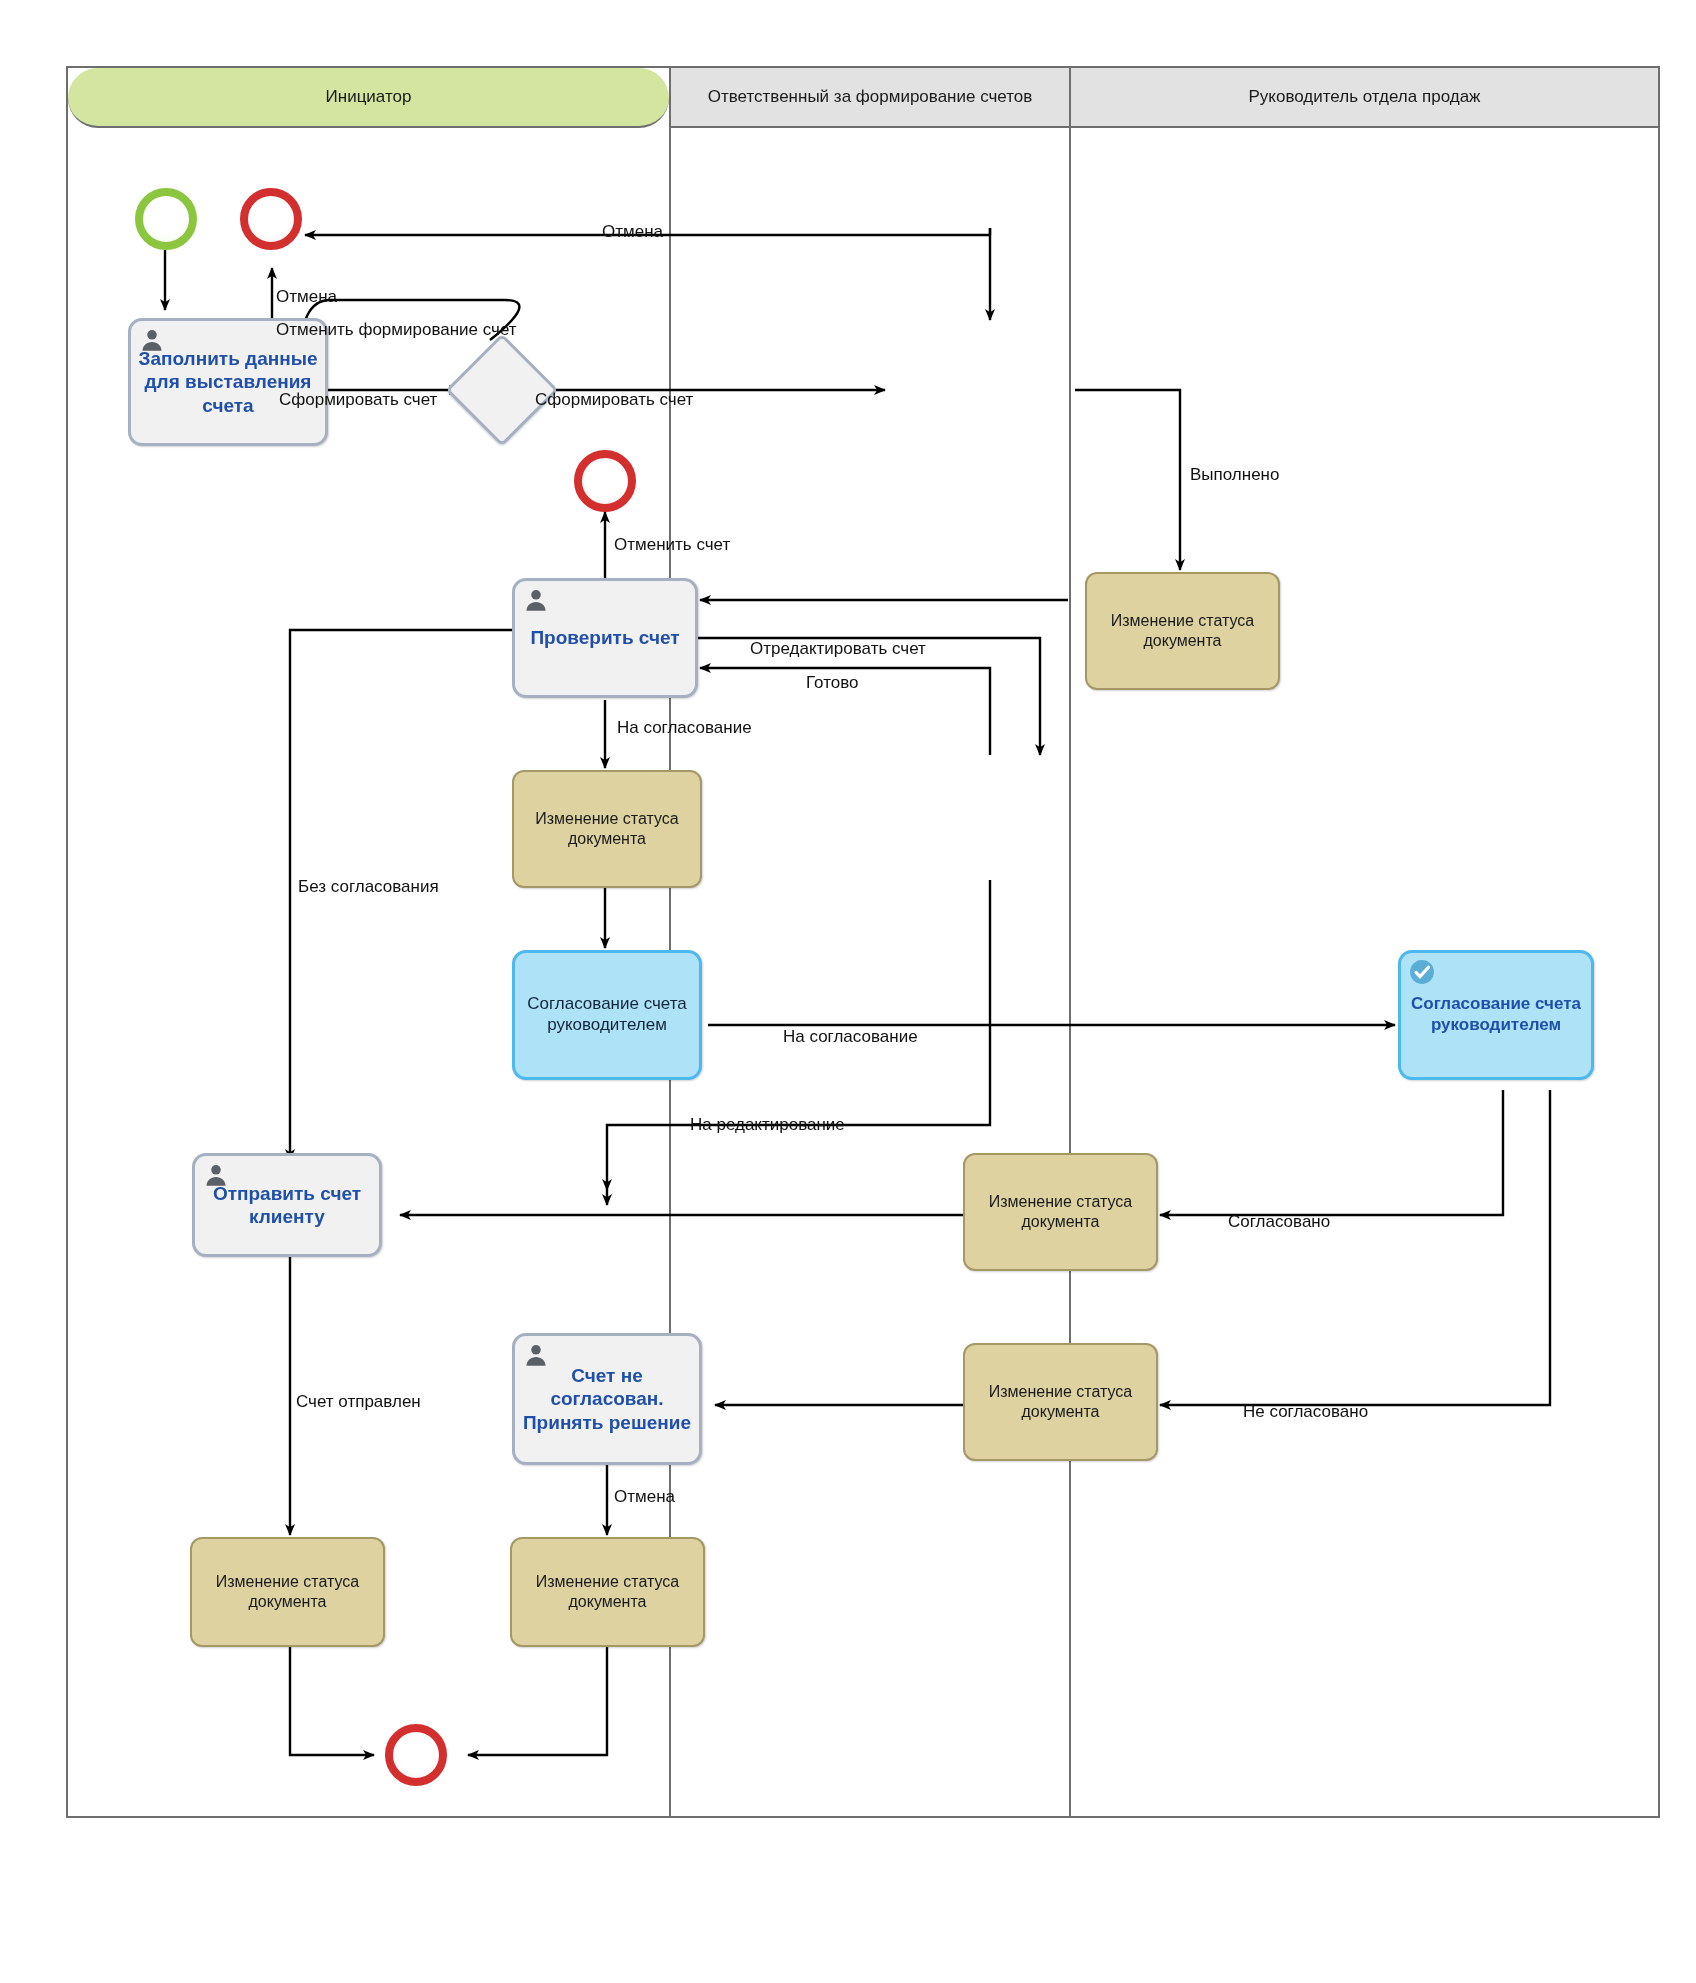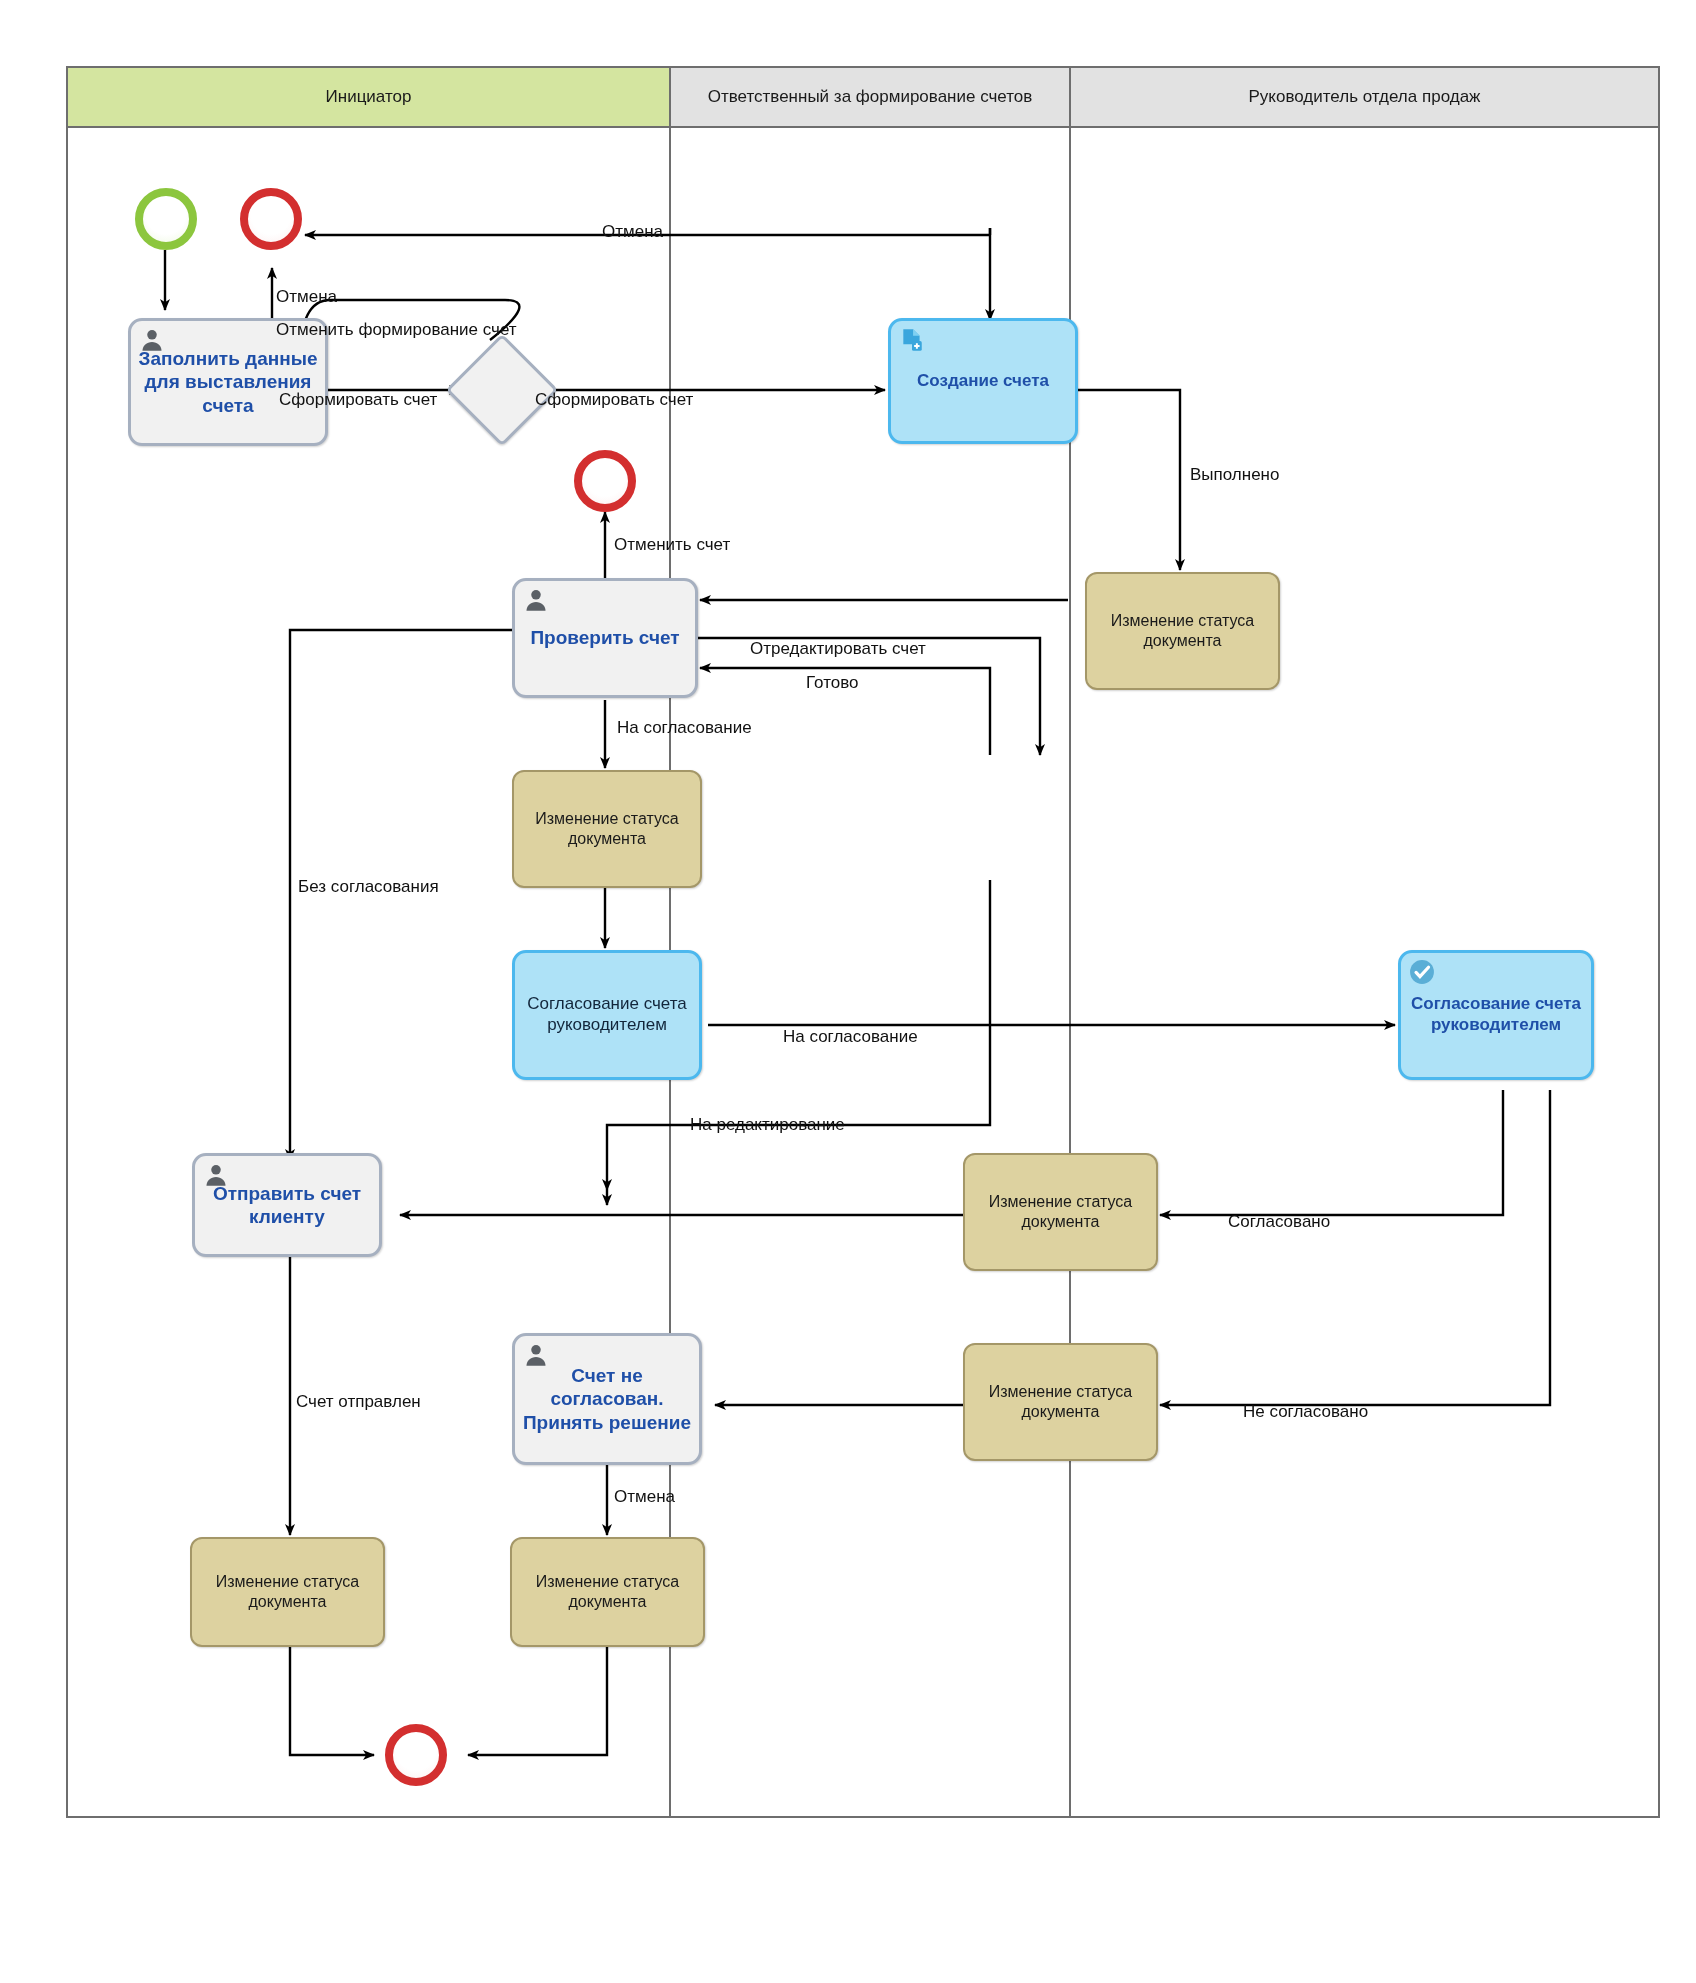--- a/index.html
+++ b/index.html
@@ -50,21 +50,21 @@
 
   
   #footer{position:absolute;left:0;top:1830px;width:1696px;height:150px;}
 </style>
 </head>
 <body>
 
 <div id="page">
 
   <div id="pool">
-    <div class="lane-head green" style="left:0;width:601px;">Инициатор</div>
+    <div class="lane-head green" style="left:0;width:601px;border-radius:30px;">Инициатор</div>
     <div class="lane-head grey" style="left:603px;width:398px;">Ответственный за формирование счетов</div>
     <div class="lane-head grey" style="left:1003px;width:587px;">Руководитель отдела продаж</div>
 
     <div class="lane-sep" style="left:601px;"></div>
     <div class="lane-sep" style="left:1001px;"></div>
   </div>
 
   <svg id="wires" viewBox="0 0 1696 1983">
     <defs>
       <marker id="ah" markerWidth="14" markerHeight="14" refX="11" refY="5" orient="auto" markerUnits="userSpaceOnUse">
@@ -136,31 +136,20 @@
       <svg viewBox="0 0 24 24" width="26" height="26">
           <circle cx="12" cy="7.2" r="4.4" fill="#5b6066"></circle>
           <path d="M3.2 22c0-5 4-8.2 8.8-8.2S20.8 17 20.8 22z" fill="#5b6066"></path>
         </svg>
     </span>
     <span class="lbl">Заполнить данные для выставления счета</span>
   </div>
 
   <div class="gw" style="left:462px;top:350px;"></div>
 
-  <div class="node task-blue bold" style="left:888px;top:318px;width:190px;height:126px;">
-    <span class="ico">
-      <svg viewBox="0 0 24 24" width="26" height="26">
-        <path d="M4 2h9l6 6v8H4z" fill="#3aa6dd"></path>
-          <path d="M13 2l6 6h-6z" fill="#7fd0f2"></path>
-        <rect x="12" y="13" width="9" height="9" rx="1.5" fill="#3aa6dd"></rect>
-        <path d="M16.5 15v5M14 17.5h5" stroke="#ffffff" stroke-width="1.8"></path>
-      </svg>
-    </span>
-    <span class="lbl">Создание счета</span>
-  </div>
 
   <div class="ev ev-end" style="left:574px;top:450px;"></div>
 
   <div class="node task-status" style="left:1085px;top:572px;width:195px;height:118px;">
     <span class="lbl">Изменение статуса документа</span>
   </div>
 
   <div class="node task-user" style="left:512px;top:578px;width:186px;height:120px;">
     <span class="ico">
       <svg viewBox="0 0 24 24" width="26" height="26">

